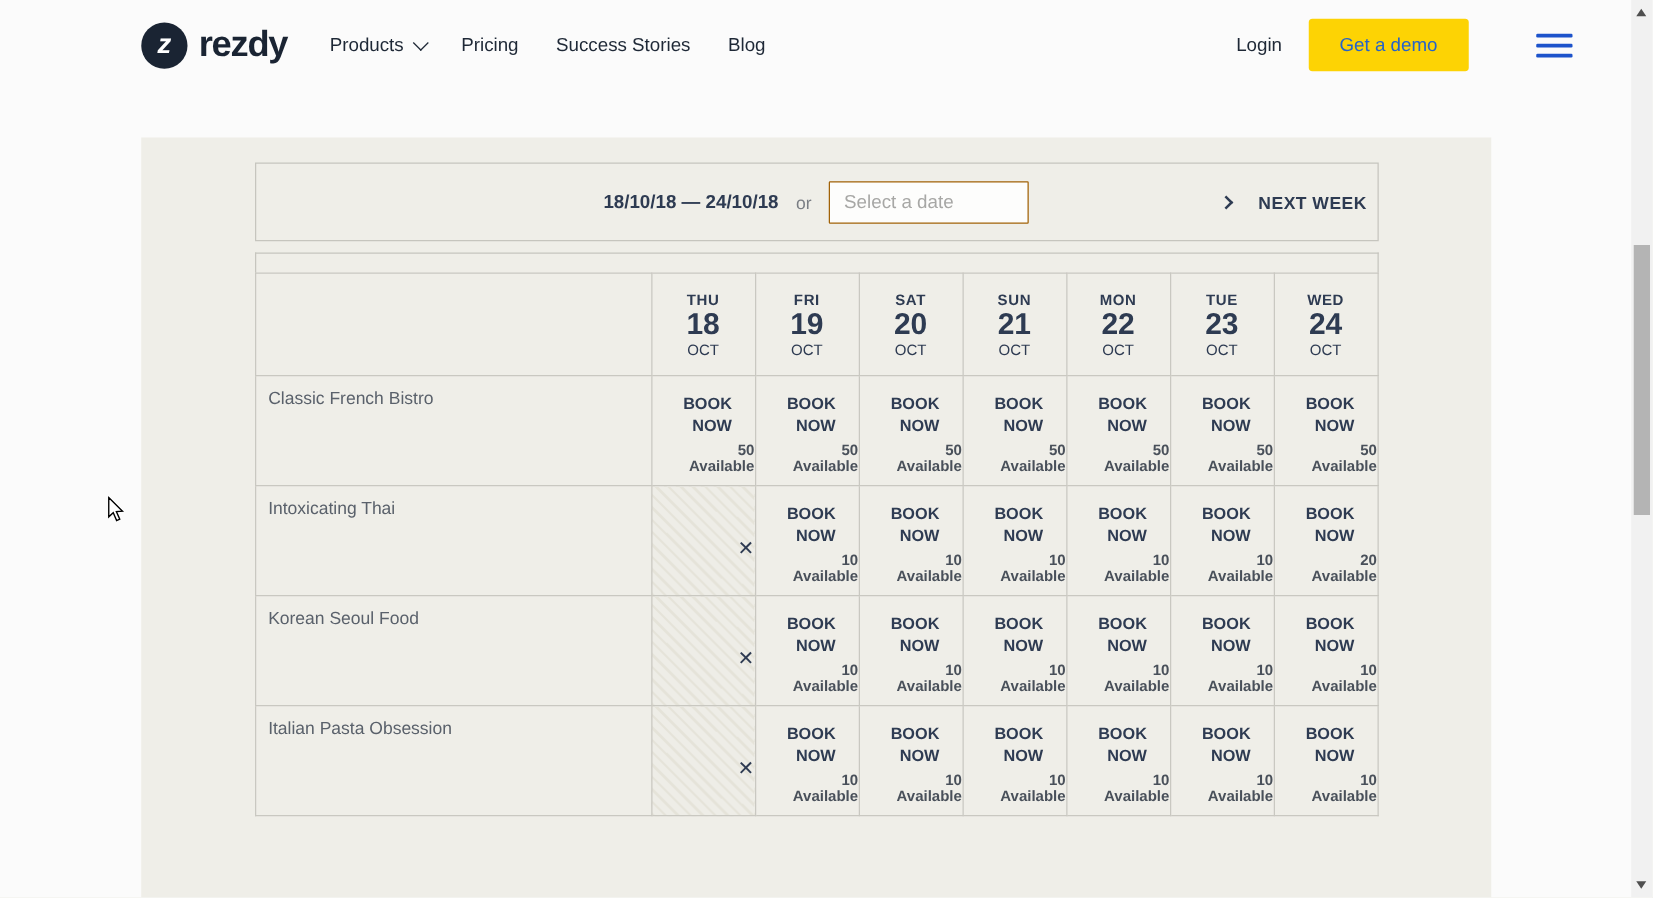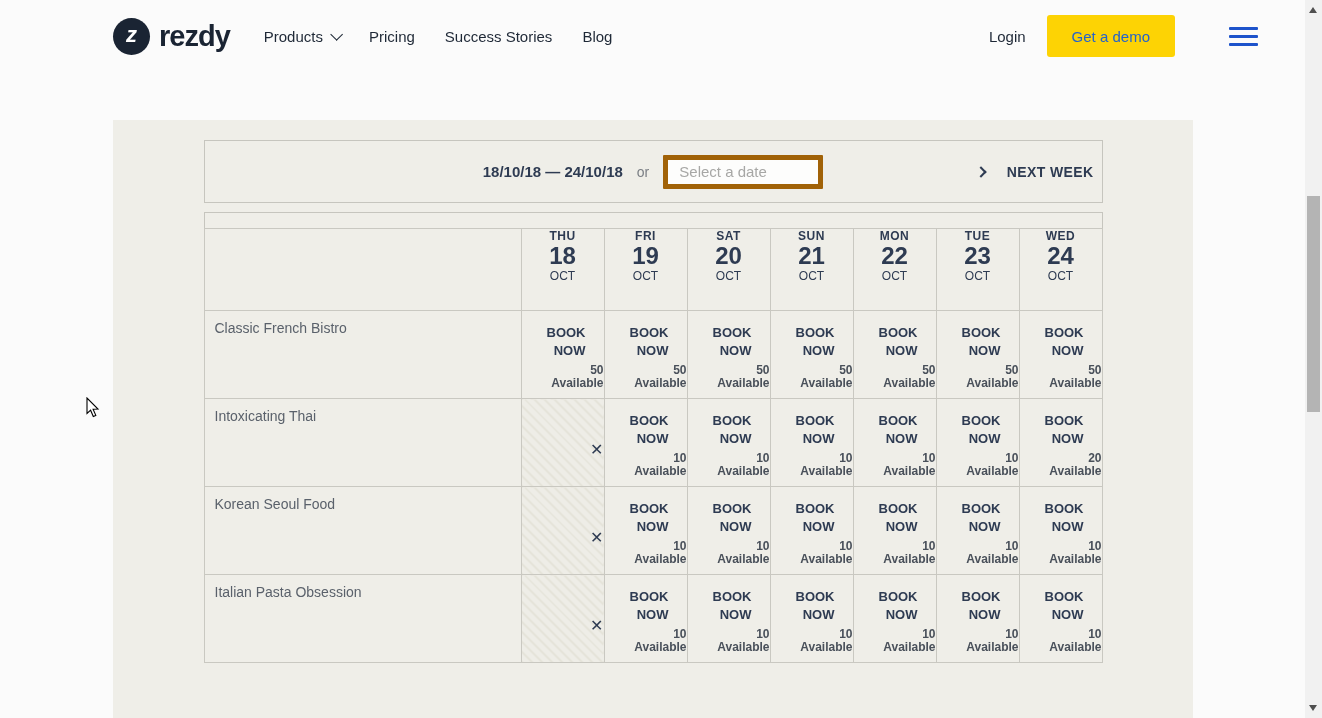--- a/index.html
+++ b/index.html
@@ -47,35 +47,34 @@
     font-size:15px; font-family:inherit;
     cursor:pointer;
   }
   .hamburger { margin-left:54px; width:29px; cursor:pointer; display:flex; flex-direction:column; gap:5px; }
   .hamburger span { display:block; height:3px; background:#1d53cb; border-radius:1px; }
 
   
   .card {
     position:absolute; left:113px; top:110px; width:1080px; bottom:0;
     background:#efeee8;
-    margin-top:10px;
   }
   .widget { width:899px; margin:20px auto 0; }
   .toolbar {
     position:relative;
     height:63px;
     border:1px solid #c6c5be;
     display:flex; align-items:center; justify-content:center;
   }
   .toolbar-center { display:flex; align-items:center; gap:14px; }
   .date-range { font-size:15px; font-weight:bold; color:#2e3b52; }
   .or-label { font-size:14px; color:#7a7e84; }
   .date-input {
     width:160px; height:34px;
-    border:5px solid #a16207; border-radius:1px;
+    border:1px solid #a16207; border-radius:1px;
     background:#fdfdfc;
     font-family:inherit; font-size:15px; color:#2e3b52;
     padding:0 11px;
   }
   .date-input::placeholder { color:#a7a7a5; }
   .next-week {
     position:absolute; right:8px; top:0; bottom:0;
     display:flex; align-items:center; gap:22px;
     background:none; border:none; cursor:pointer;
     font-family:inherit; font-size:14px; font-weight:bold;
@@ -89,21 +88,21 @@
   .spacer-row {
     margin-top:9px; height:16px;
     border:1px solid #c6c5be; border-bottom:none;
   }
 
   
   table.cal { width:899px; border-collapse:collapse; table-layout:fixed; }
   table.cal th, table.cal td { border:1px solid #c9c8c1; }
   col.label-col { width:317px; }
   col.day-col { width:83px; }
-  th.day-head { height:82px; vertical-align:top; font-weight:normal; }
+  th.day-head { height:82px; vertical-align:top; padding-top:14px; font-weight:normal; }
   .dow { display:block; font-size:12px; font-weight:bold; color:#2e3b52; letter-spacing:0.5px; }
   .dnum { display:block; font-size:24px; font-weight:bold; color:#2e3b52; line-height:26px; }
   .dmon { display:block; font-size:12px; color:#2e3b52; }
   td.prod-label {
     height:88px; vertical-align:top; text-align:left;
     padding:9px 10px; font-size:14px; color:#5a616b;
   }
   td.cell { height:88px; vertical-align:top; text-align:right; padding-top:13px; }
   .book {
     display:block; max-width:46px; margin:0 auto;

